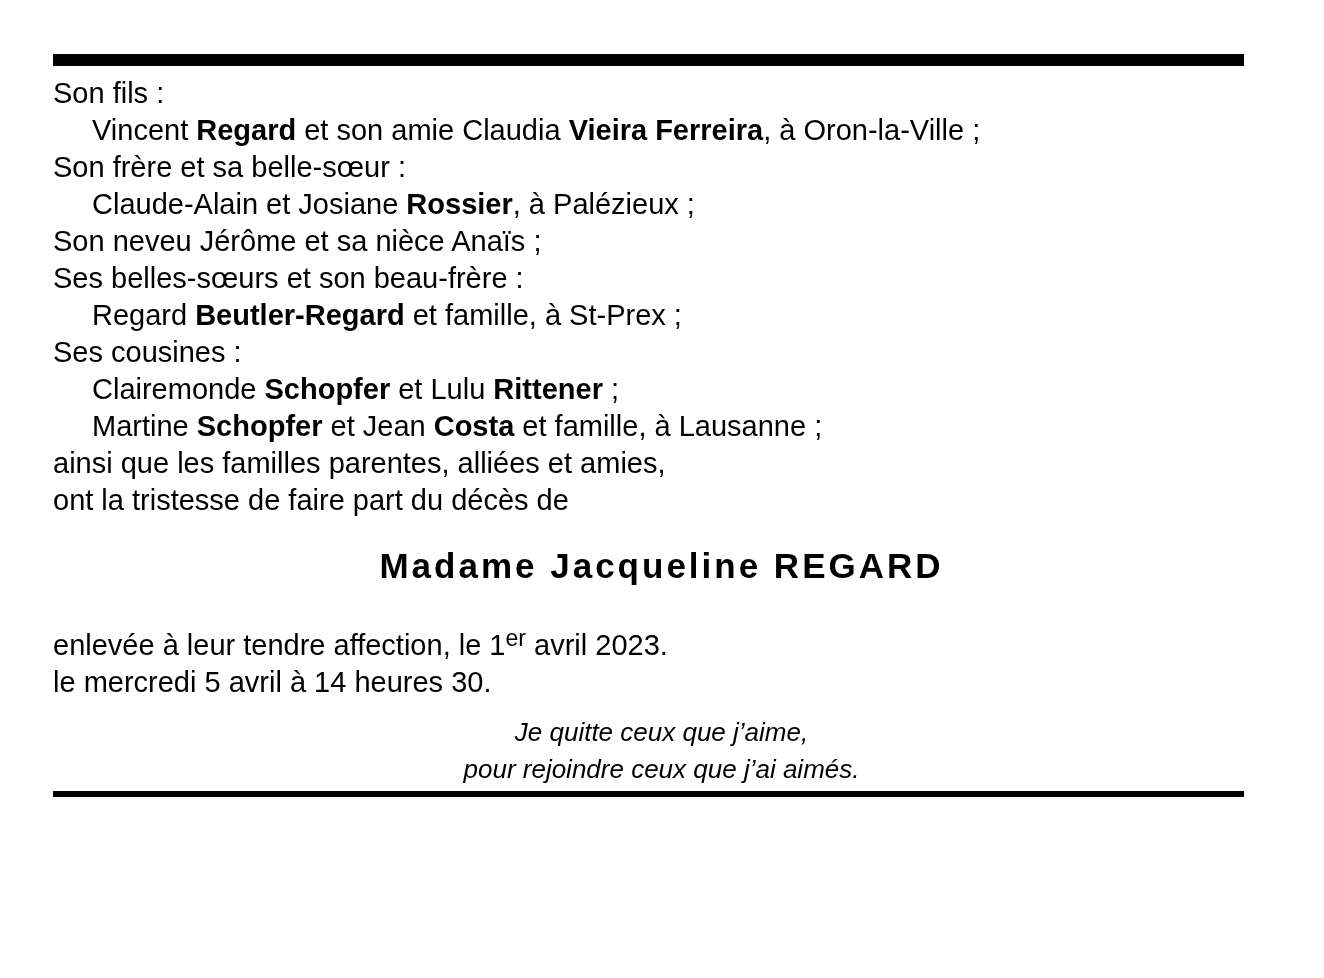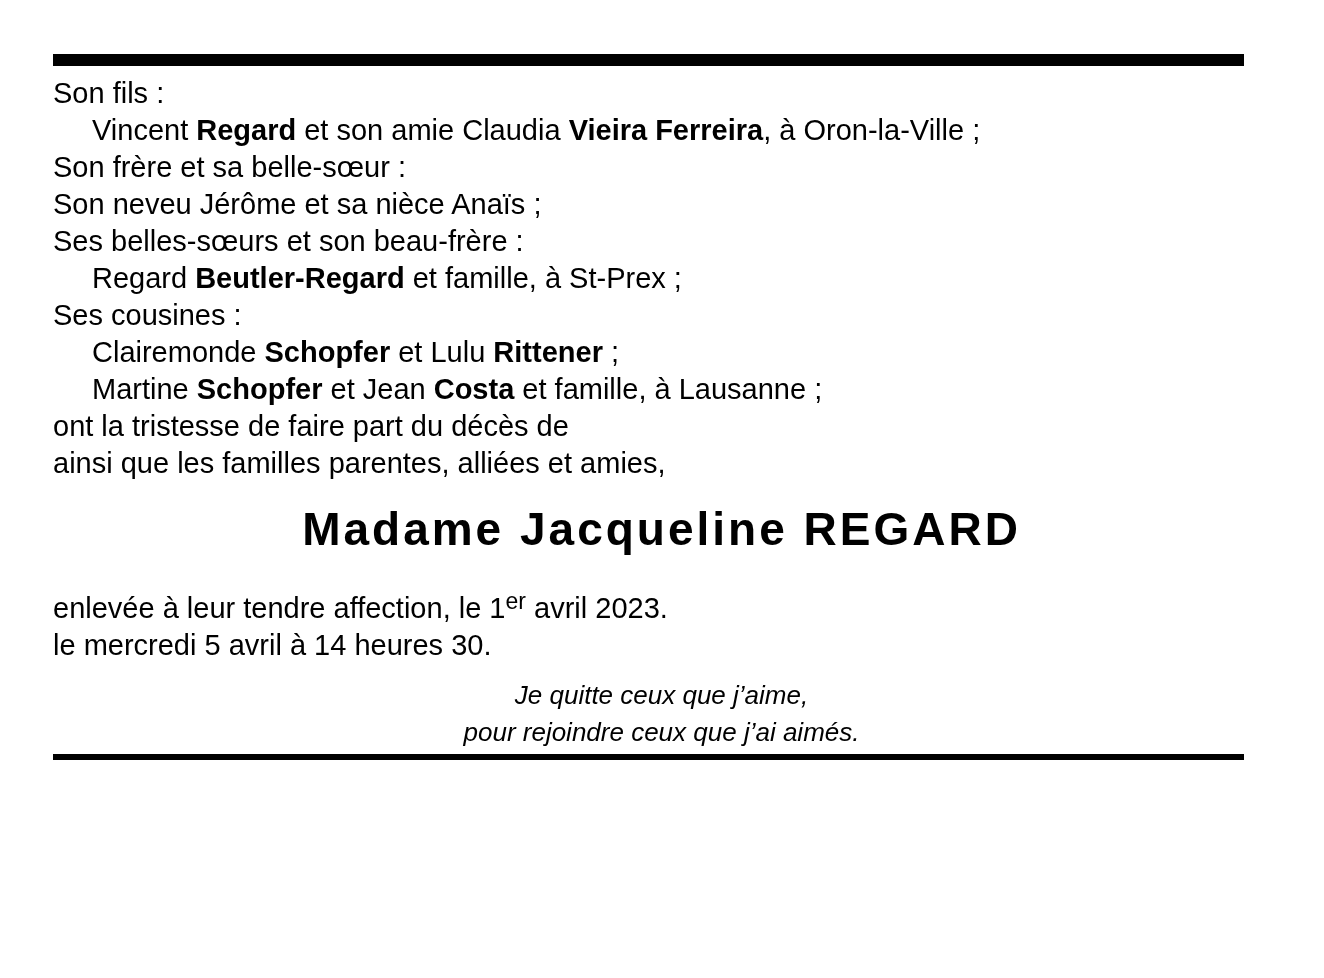--- a/index.html
+++ b/index.html
@@ -48,21 +48,21 @@
   .b {
     font-weight: bold;
   }
   sup {
     font-size: 23px;
     line-height: 0;
     vertical-align: 9px;
   }
   .title {
     margin: 22px 0 36px 0;
-    font-size: 46px;
+    font-size: 35px;
     line-height: 50px;
     font-weight: bold;
     text-align: center;
     letter-spacing: 3px;
   }
   .quote-block {
     margin-top: 13px;
     font-size: 26px;
     line-height: 37px;
     font-style: italic;
@@ -72,28 +72,29 @@
 </head>
 <body>
 
 <div class="page">
   <div class="content">
     <div class="rule top-rule"></div>
     <div class="family-block" id="family-block">
         <div class="line"><span>Son fils :</span></div>
         <div class="line indent"><span>Vincent </span><span class="b">Regard</span><span> et son amie Claudia </span><span class="b">Vieira Ferreira</span><span>, à Oron-la-Ville ;</span></div>
         <div class="line"><span>Son frère et sa belle-sœur :</span></div>
+        <div class="line indent"><span>Claude-Alain et Josiane </span><span class="b">Rossier</span><span>, à Palézieux ;</span></div>
         <div class="line"><span>Son neveu Jérôme et sa nièce Anaïs ;</span></div>
         <div class="line"><span>Ses belles-sœurs et son beau-frère :</span></div>
         <div class="line indent"><span>Regard </span><span class="b">Beutler-Regard</span><span> et famille, à St-Prex ;</span></div>
         <div class="line"><span>Ses cousines :</span></div>
         <div class="line indent"><span>Clairemonde </span><span class="b">Schopfer</span><span> et Lulu </span><span class="b">Rittener</span><span> ;</span></div>
         <div class="line indent"><span>Martine </span><span class="b">Schopfer</span><span> et Jean </span><span class="b">Costa</span><span> et famille, à Lausanne ;</span></div>
+        <div class="line"><span>ainsi que les familles parentes, alliées et amies,</span></div>
         <div class="line"><span>ont la tristesse de faire part du décès de</span></div>
-        <div class="line"><span>ainsi que les familles parentes, alliées et amies,</span></div>
       </div>
     <div class="title">Madame Jacqueline REGARD</div>
     <div class="detail-block" id="detail-block">
         <div class="line"><span>enlevée à leur tendre affection, le 1</span><sup>er</sup><span> avril 2023.</span></div>
         <div class="line"><span>le mercredi 5 avril à 14 heures 30.</span></div>
       </div>
     <div class="quote-block" id="quote-block">
         <div class="line">Je quitte ceux que j’aime,</div>
         <div class="line">pour rejoindre ceux que j’ai aimés.</div>
       </div>

